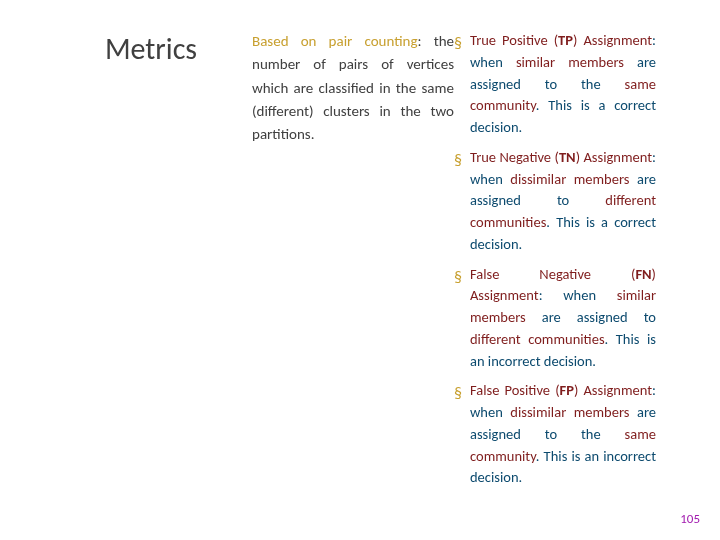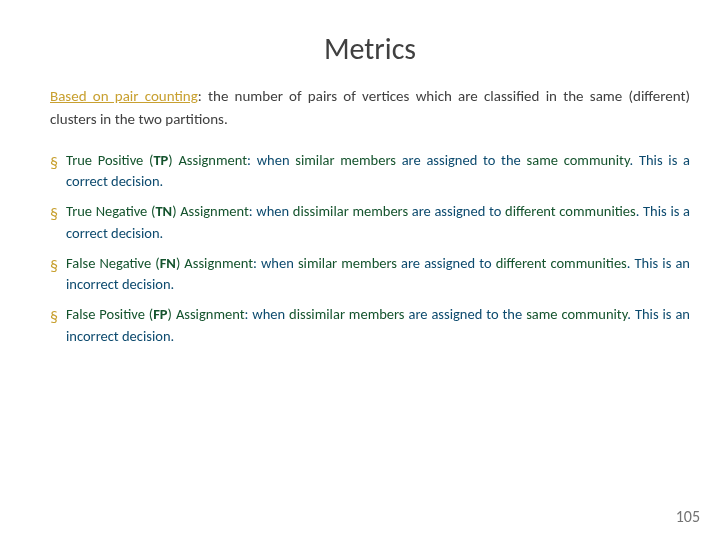--- a/index.html
+++ b/index.html
@@ -13,23 +13,22 @@
       height: 540px;
       background: #ffffff;
       font-family: 'Calibri', 'Segoe UI', Arial, sans-serif;
       overflow: hidden;
       position: relative;
     }
 
     .slide-container {
       width: 720px;
       height: 540px;
-      padding: 30px 30px 30px 50px;
+      padding: 30px 64px 30px 50px;
       display: flex;
-      flex-direction: column;
       align-items: flex-start;
     }
 
     .title {
       width: 100%;
       text-align: center;
       font-size: 30px;
       font-weight: 400;
       color: #404040;
       margin-bottom: 18px;
@@ -38,21 +37,20 @@
     .intro-text {
       font-size: 15px;
       line-height: 1.55;
       color: #c8a030;
       margin-bottom: 18px;
       text-align: justify;
       width: 100%;
     }
 
     .intro-text .underline {
-      text-decoration: underline;
     }
 
     .intro-text .black {
       color: #404040;
     }
 
     .bullet-list {
       width: 100%;
       display: flex;
       flex-direction: column;
@@ -73,33 +71,33 @@
       font-size: 16px;
       flex-shrink: 0;
       margin-top: 1px;
     }
 
     .bullet-content {
       flex: 1;
     }
 
     .orange {
-      color: #14532d;
+      color: #7f1d1d;
     }
 
     .black-text {
       color: #0c4a6e;
     }
 
     .page-number {
       position: absolute;
       bottom: 14px;
       right: 20px;
-      font-size: 16px;
-      color: #737373;
+      font-size: 13px;
+      color: #a21caf;
     }
   </style>
 </head>
 <body>
 
 <div class="slide-container">
 
   <h1 class="title">Metrics</h1>
 
   <p class="intro-text">

